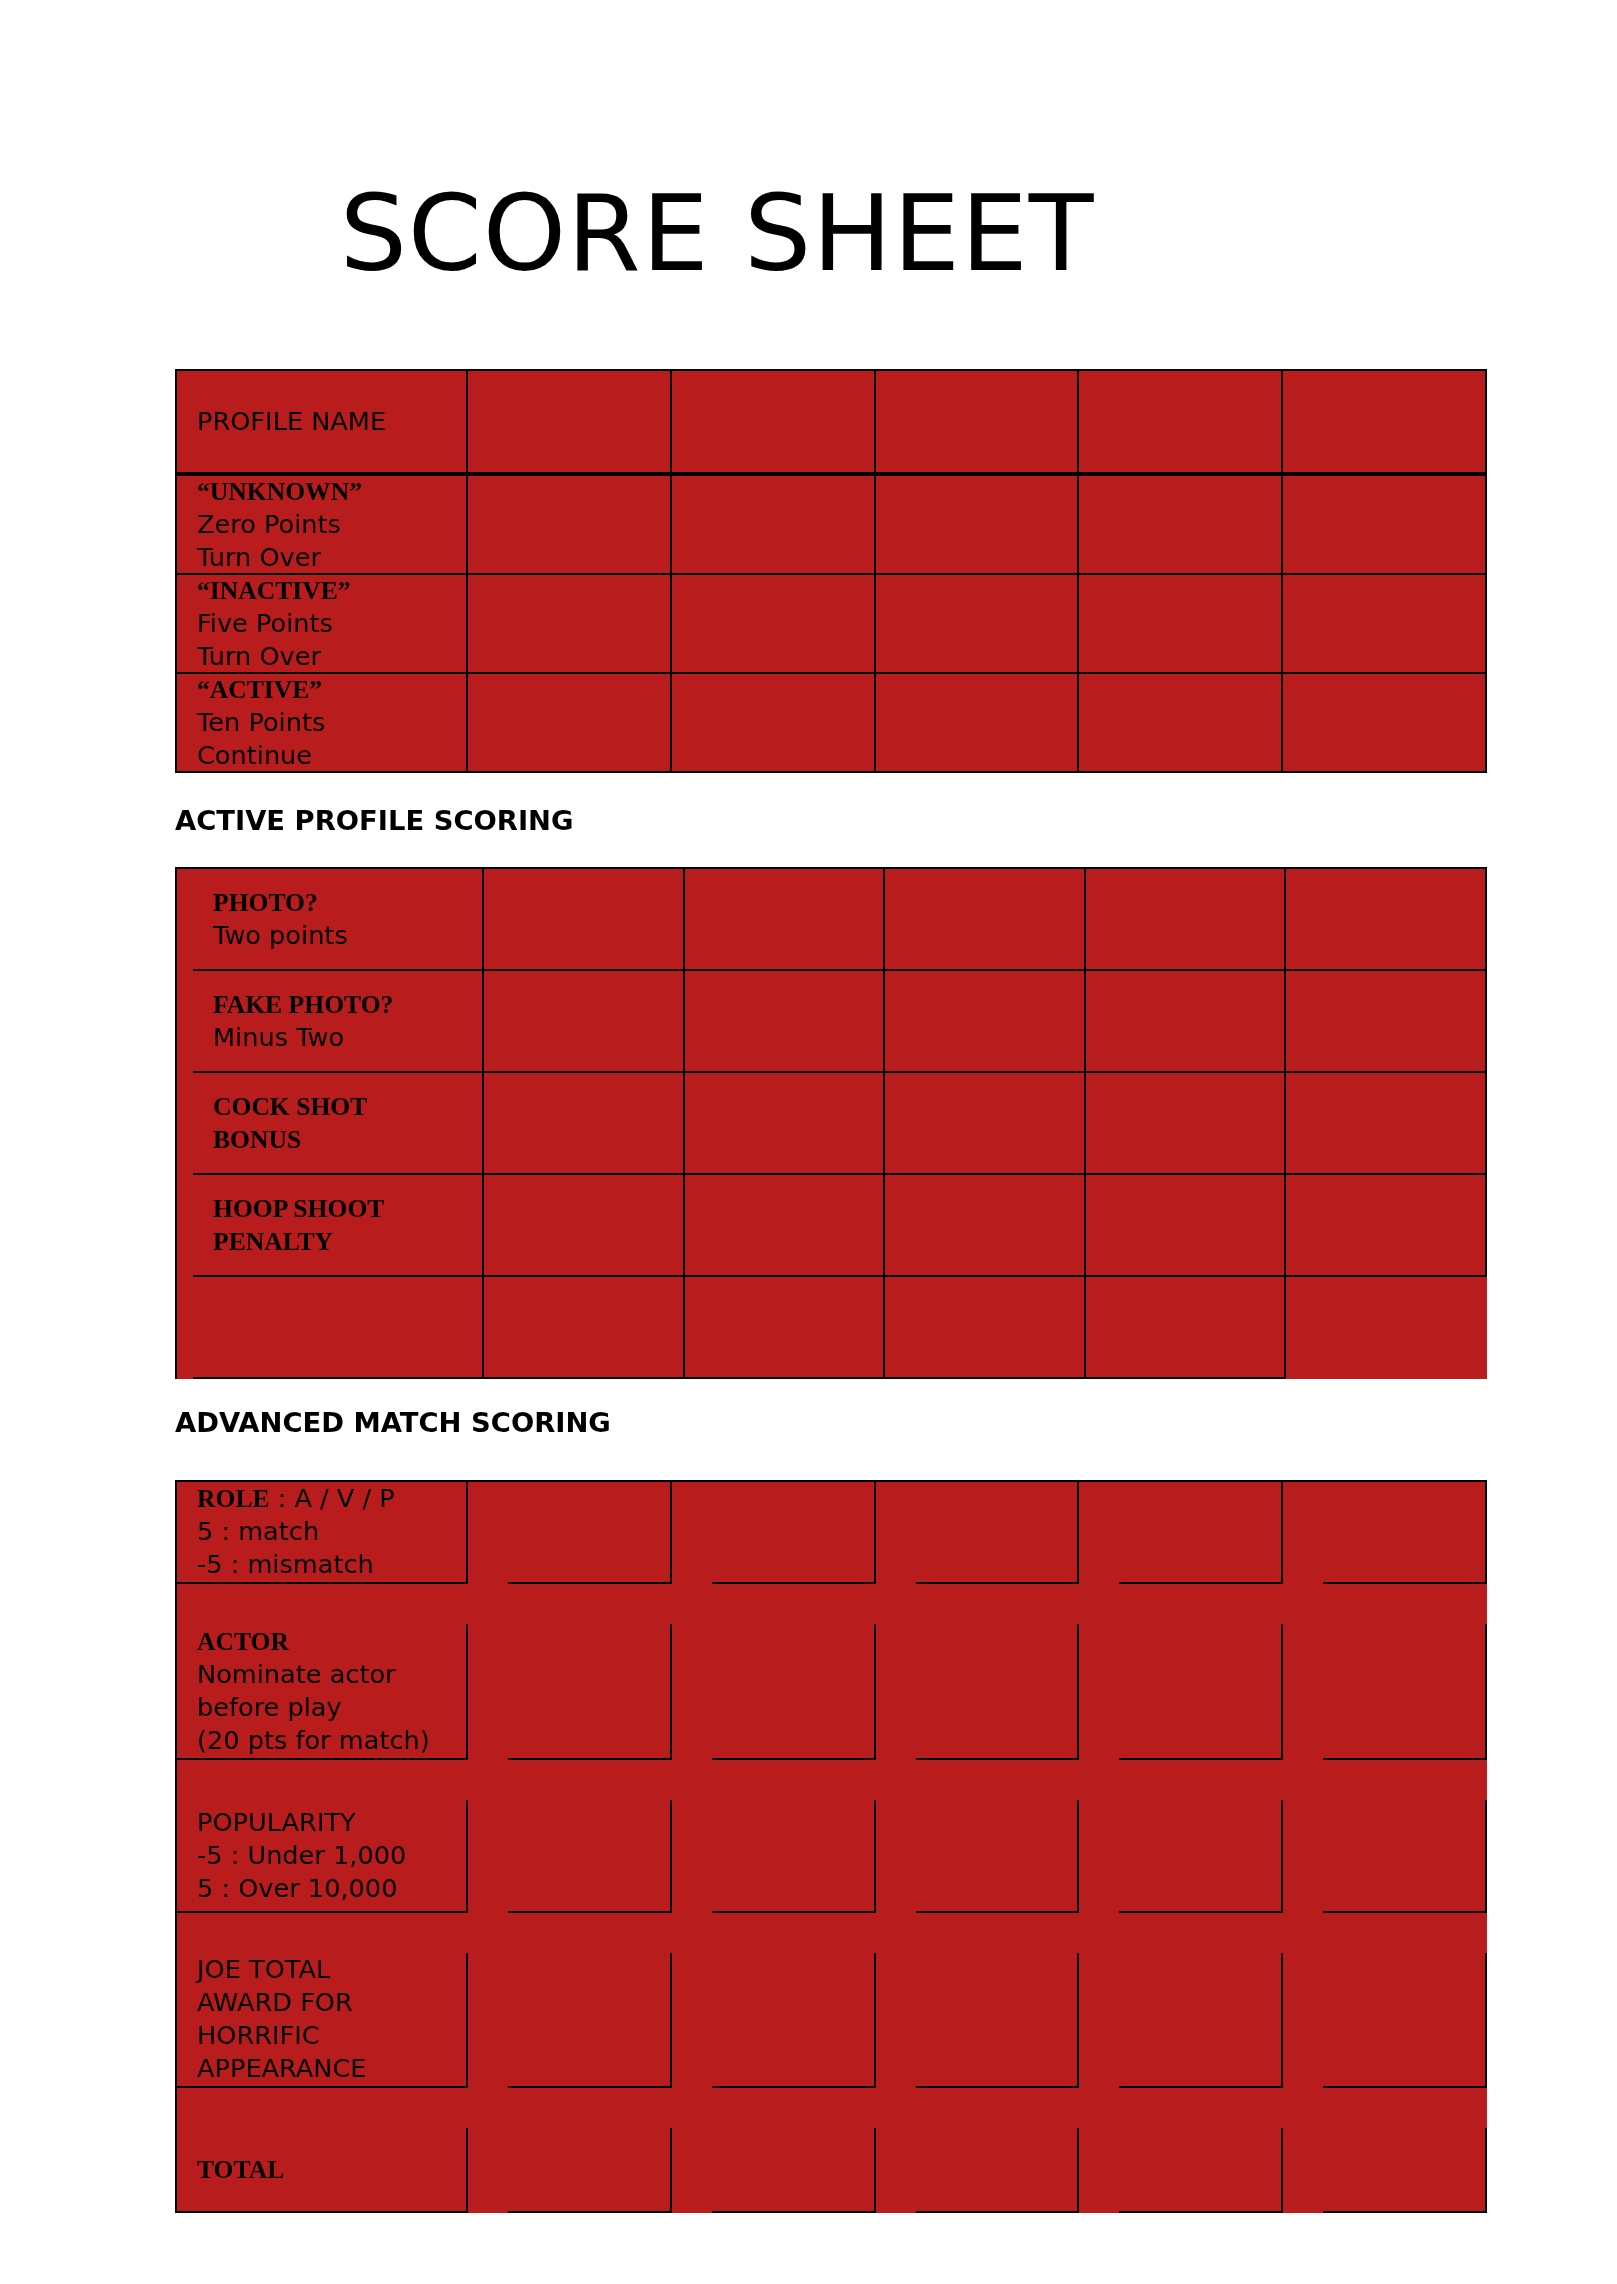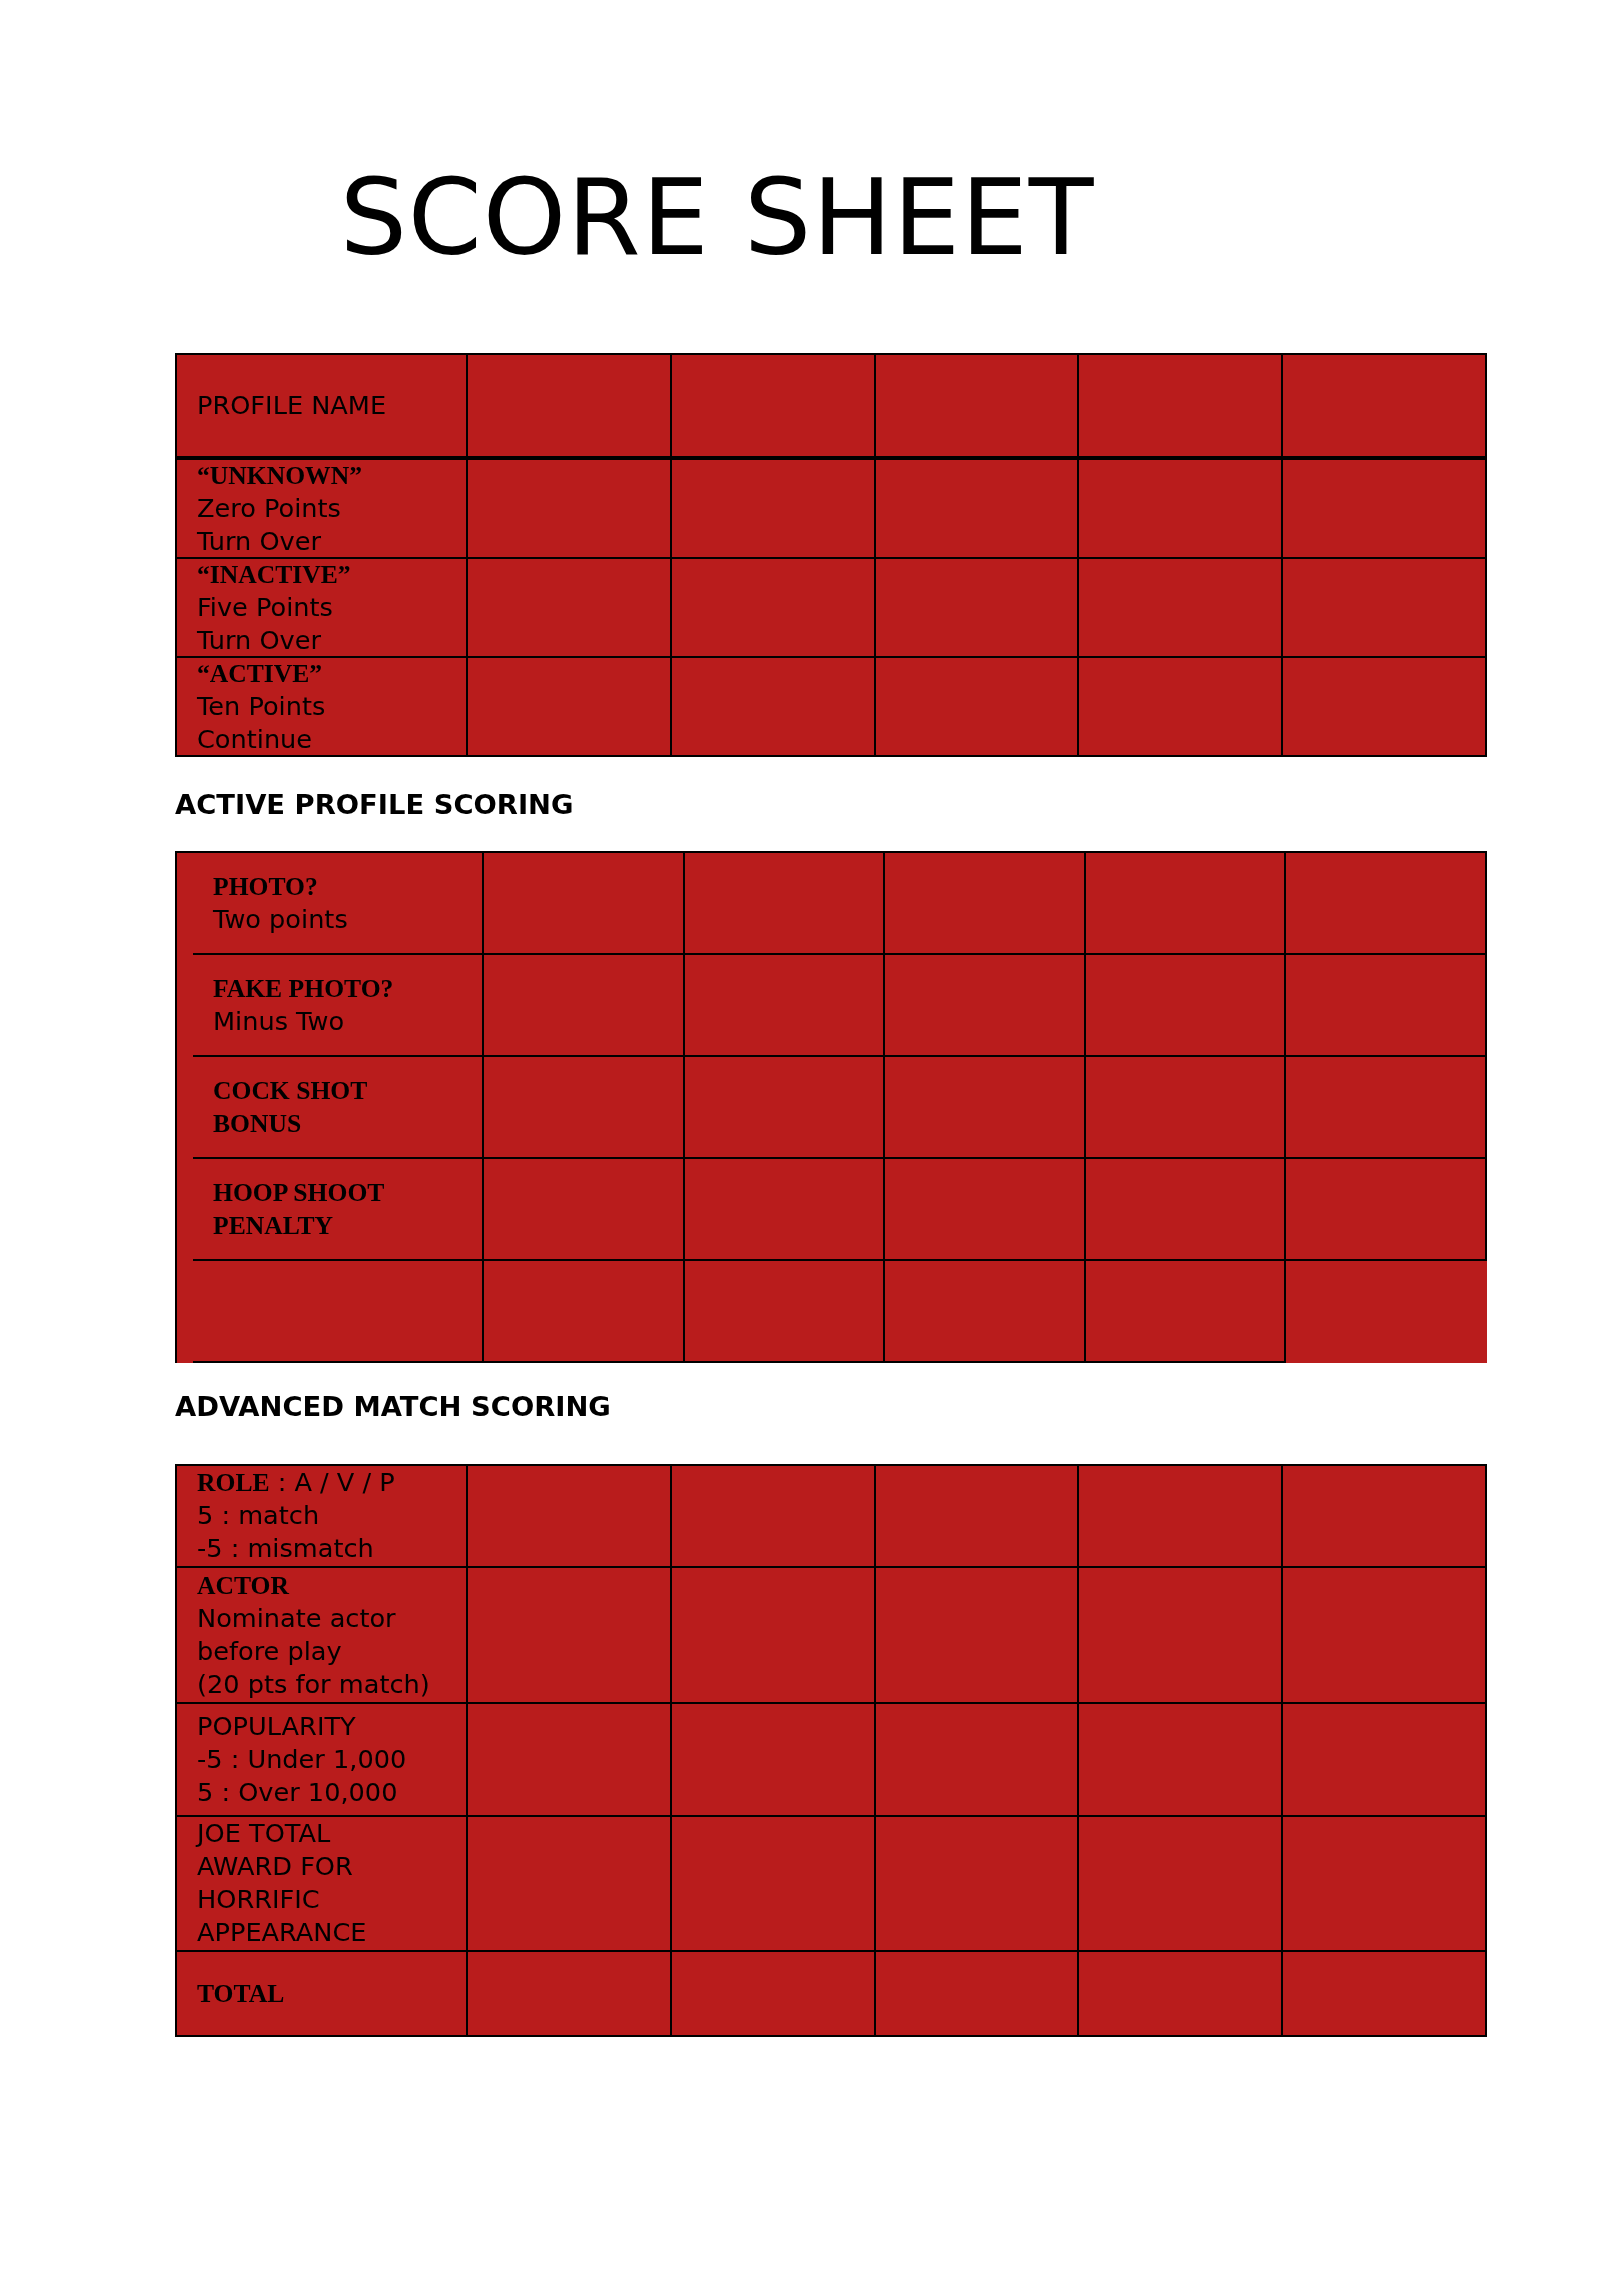--- a/index.html
+++ b/index.html
@@ -1,40 +1,40 @@
 <!DOCTYPE html>
 <html style="font-size:14.6px"><head>
 <meta charset="utf-8">
 <style>
   html,body { margin:0; padding:0; }
   body {
     width:1617px; height:2284px; background:#ffffff; color:#000000;
     font-family:"DejaVu Sans","Liberation Sans",sans-serif;
     overflow:hidden;
   }
-  main { width:1084px; margin-left:175px; }
+  main { width:1084px; margin-left:175px;margin-top:16px; }
   .page-title {
     padding-top:155px; margin:0; text-align:center;
     font-size:106px; font-weight:400; line-height:1.18; letter-spacing:0.9px;
     white-space:nowrap;
   }
   .sec-heading {
     text-align:left; font-weight:700; font-size:27.4px; line-height:33px;
   }
   .h1 { margin:31px 0 30px 0; }
   .h2 { margin:26.5px 0 41px 0; }
   .grid {
     display:grid; box-sizing:border-box; width:1312px;
     grid-template-columns:291px repeat(5,1fr);
     border-top:2.7px solid #000; border-left:2.7px solid #000;
     background:#b91c1c;
   }
   .t1 { margin-top:73px; grid-template-rows:105px 99px 99px 99px; }
   .t2 { grid-template-rows:repeat(5,102px);padding-left:16px; }
-  .t3 { grid-template-rows:102px 136px 113px 135px 85px; }
+  .t3 { grid-template-rows:102px 136px 113px 135px 85px;gap:40px; }
   .cell {
     box-sizing:border-box;
     border-right:2.7px solid #000; border-bottom:2.7px solid #000;
     display:flex; flex-direction:column; justify-content:center;
     padding:1.8px 9.1px 1.8px 20px; overflow:hidden;
   }
   .sc { padding:0; }
   .thick { border-bottom-width:4.6px; }
   .ct { white-space:pre-line; font-size:25.6px; line-height:33px; }
   .bold { font-weight:700;font-family:Liberation Serif, serif; }

